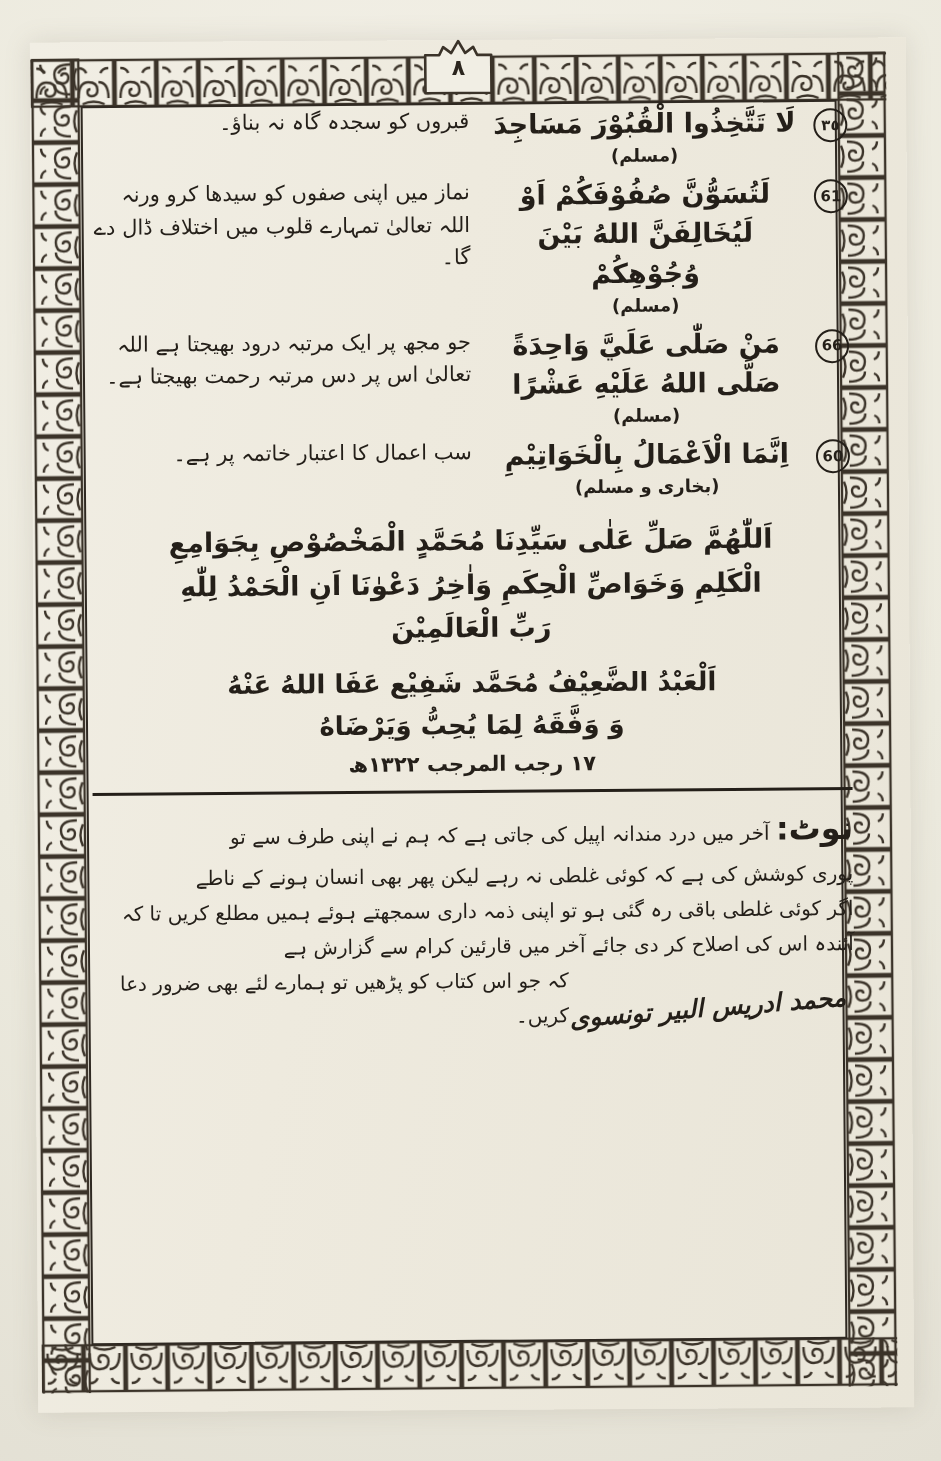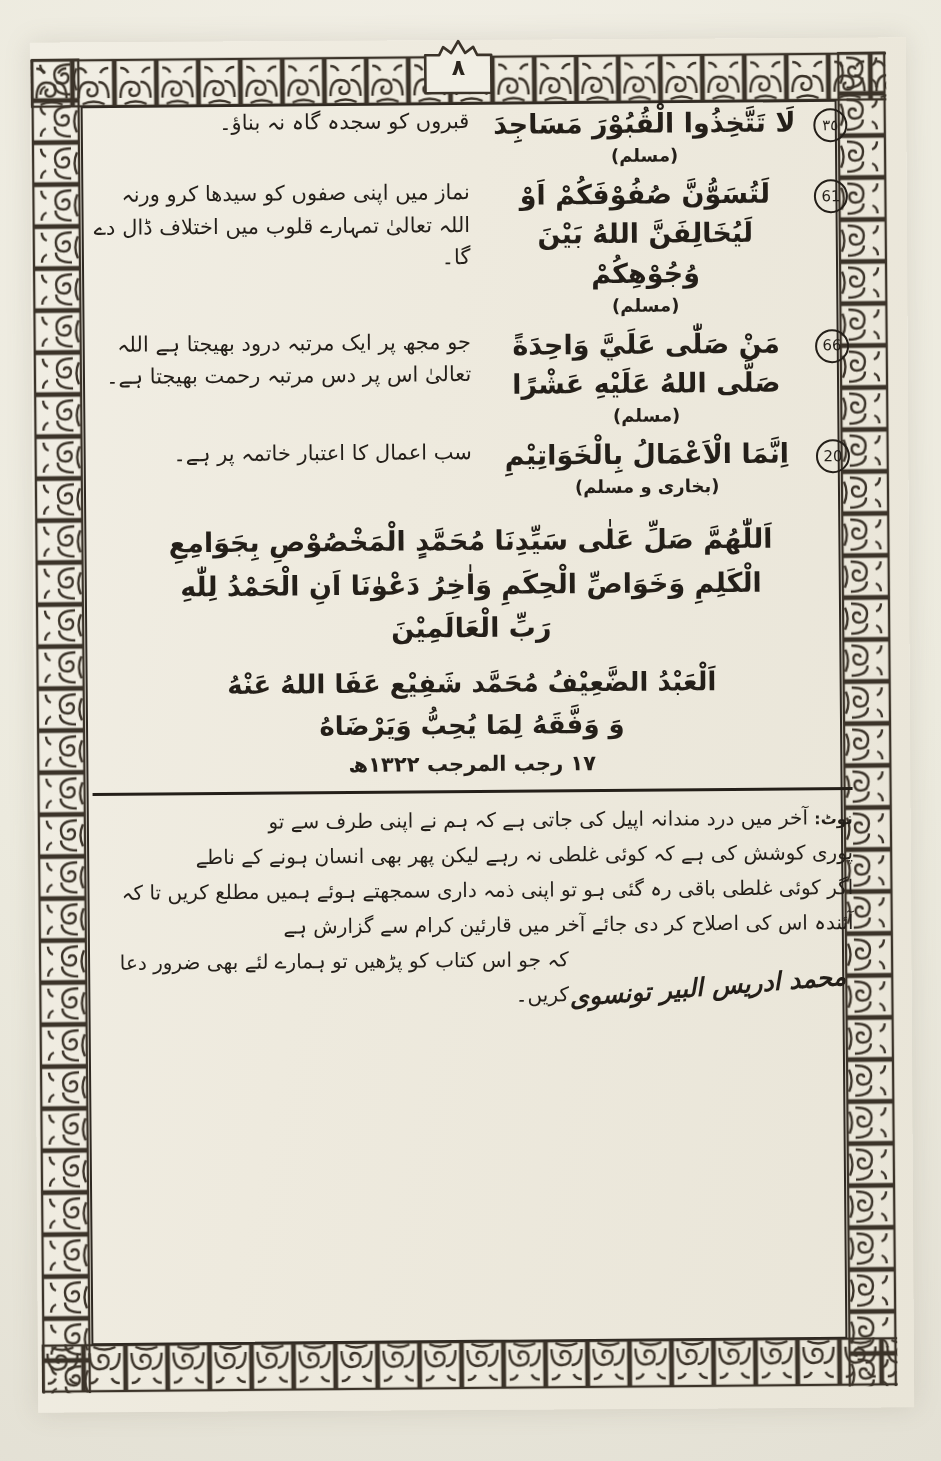--- a/index.html
+++ b/index.html
@@ -80,21 +80,21 @@
     align-items:flex-start;
     margin-bottom:6px;
   }
   .num-bullet{
     flex:0 0 auto;
     width:30px;height:30px;
     margin-top:6px;margin-left:4px;
     border:2.2px solid #241f19;
     border-radius:50%;
     display:flex;align-items:center;justify-content:center;
-    font-size:15px;font-weight:400;
+    font-size:15px;font-weight:700;
     line-height:1;
   }
   .arabic-col{
     flex:0 0 330px;
     text-align:center;
     font-family:"DejaVu Sans", sans-serif;
     font-size:27px;
     line-height:1.45;
     font-weight:700;
   }
@@ -141,21 +141,21 @@
   .note-rule{
     margin:14px 0 10px 0;
     height:3px;background:#241f19;
   }
   .note{
     text-align:right;
     font-family:"DejaVu Sans", sans-serif;
     font-size:20px;
     line-height:1.75;
   }
-  .note .label{font-weight:700;font-size:16px;}
+  .note .label{font-weight:700;font-size:32px;}
   .note .l{display:block;}
   .note-last{
     display:flex;flex-direction:row;align-items:flex-end;
     justify-content:space-between;
   }
   .note-last .txt{flex:1 1 auto;text-align:right;}
   .signature{
     flex:0 0 auto;
     font-size:25px;
     font-style:italic;
@@ -279,21 +279,21 @@
     <div class="hadith-row">
       <div class="num-bullet">66</div>
       <div class="arabic-col">
         <span>مَنْ صَلّٰى عَلَيَّ وَاحِدَةً صَلَّى اللهُ عَلَيْهِ عَشْرًا</span>
         <span class="src">(مسلم)</span>
       </div>
       <div class="urdu-col">جو مجھ پر ایک مرتبہ درود بھیجتا ہے اللہ تعالیٰ اس پر دس مرتبہ رحمت بھیجتا ہے۔</div>
     </div>
 
     <div class="hadith-row">
-      <div class="num-bullet">20</div>
+      <div class="num-bullet">60</div>
       <div class="arabic-col">
         <span>اِنَّمَا الْاَعْمَالُ بِالْخَوَاتِيْمِ</span>
         <span class="src">(بخاری و مسلم)</span>
       </div>
       <div class="urdu-col">سب اعمال کا اعتبار خاتمہ پر ہے۔</div>
     </div>
 
     <div class="dua">
       <span class="l">اَللّٰهُمَّ صَلِّ عَلٰى سَيِّدِنَا مُحَمَّدٍ الْمَخْصُوْصِ بِجَوَامِعِ</span>
       <span class="l">الْكَلِمِ وَخَوَاصِّ الْحِكَمِ وَاٰخِرُ دَعْوٰنَا اَنِ الْحَمْدُ لِلّٰهِ</span>

